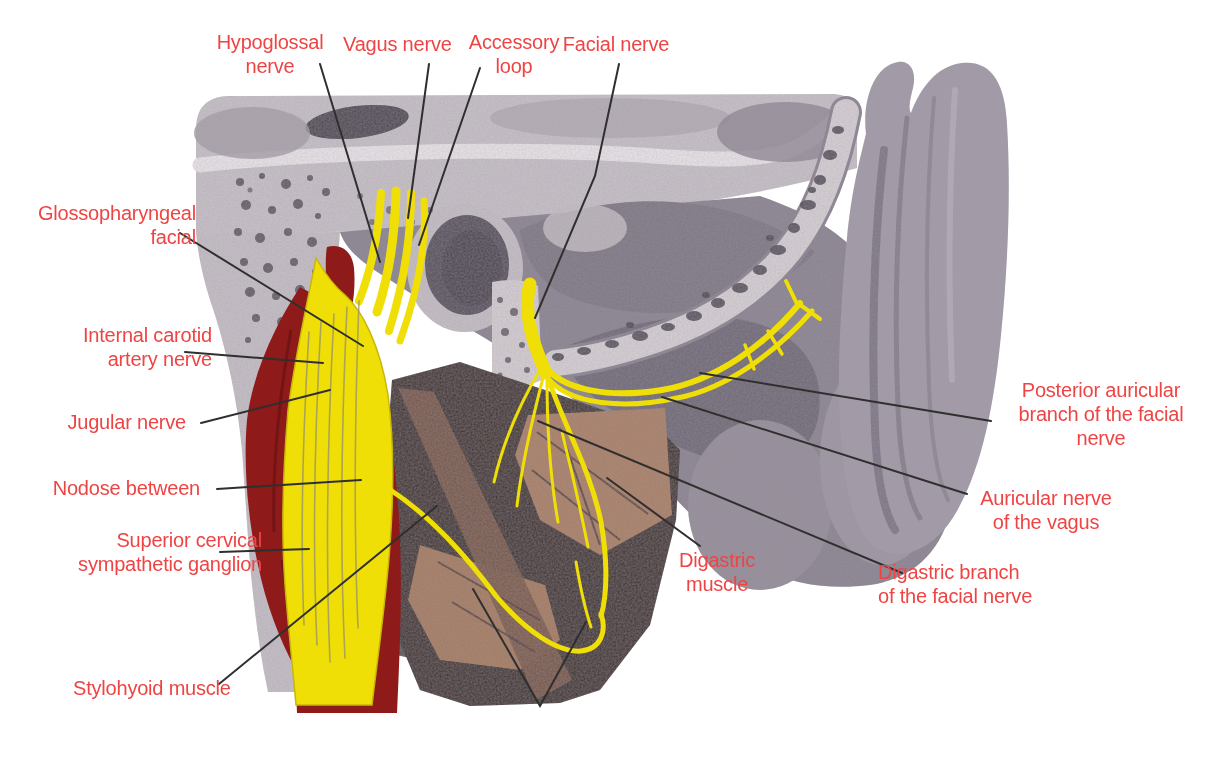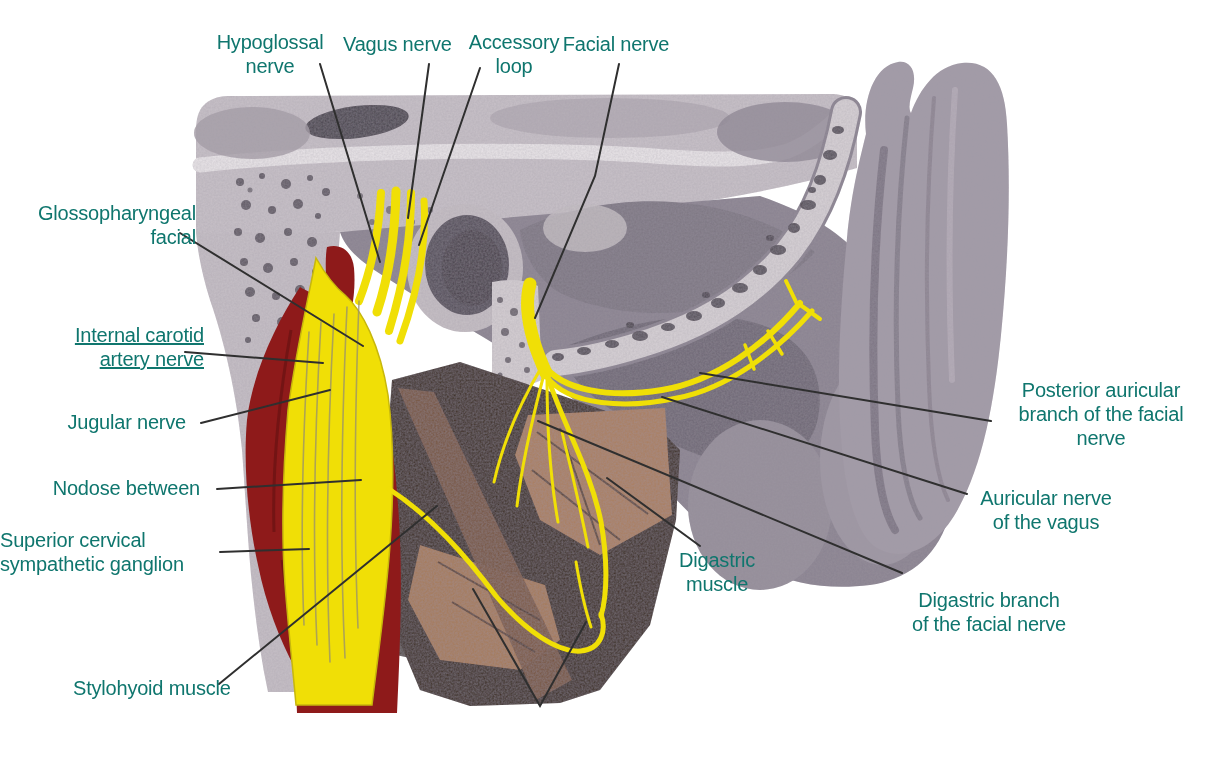--- a/index.html
+++ b/index.html
@@ -1,19 +1,19 @@
 <!DOCTYPE html>
 <html><head>
 <meta charset="utf-8">
 <style>
   html,body{margin:0;padding:0;background:#ffffff;}
   #stage{position:relative;width:1208px;height:768px;background:#ffffff;overflow:hidden;
          font-family:"Liberation Sans",sans-serif;}
   #art{position:absolute;left:0;top:0;}
-  .label{position:absolute;font-size:20px;line-height:1.2;color:#0f766e;
+  .label{position:absolute;font-size:20px;line-height:1.2;color:#ef4444;
          white-space:pre-line;letter-spacing:-0.2px;}
 </style>
 </head>
 <body>
 
 <div id="stage">
 
 <svg id="art" width="1208" height="768" viewBox="0 0 1208 768">
   <defs>
     <filter id="grain" x="-5%" y="-5%" width="110%" height="110%">
@@ -231,30 +231,30 @@
 </svg>
 
 <div class="label" style="left:190px;top:30px;width:160px;text-align:center;">Hypoglossal
 nerve</div>
 <div class="label" style="left:343px;top:32px;width:112px;text-align:left;">Vagus nerve</div>
 <div class="label" style="left:453px;top:30px;width:122px;text-align:center;">Accessory
 loop</div>
 <div class="label" style="left:556px;top:32px;width:120px;text-align:center;">Facial nerve</div>
 <div class="label" style="left:4px;top:201px;width:192px;text-align:right;">Glossopharyngeal
 facial</div>
-<div class="label" style="left:12px;top:323px;width:192px;text-align:right;text-decoration:underline;">Internal carotid
+<div class="label" style="left:20px;top:323px;width:192px;text-align:right;">Internal carotid
 artery nerve</div>
 <div class="label" style="left:4px;top:410px;width:182px;text-align:right;">Jugular nerve</div>
 <div class="label" style="left:4px;top:476px;width:196px;text-align:right;">Nodose between</div>
-<div class="label" style="left:0;top:528px;width:250px;text-align:left;">Superior cervical
+<div class="label" style="left:12px;top:528px;width:250px;text-align:right;">Superior cervical
 sympathetic ganglion</div>
 <div class="label" style="left:73px;top:676px;width:200px;text-align:left;">Stylohyoid muscle</div>
 <div class="label" style="left:658px;top:548px;width:118px;text-align:center;">Digastric
 muscle</div>
 <div class="label" style="left:996px;top:378px;width:210px;text-align:center;">Posterior auricular
 branch of the facial
 nerve</div>
 <div class="label" style="left:946px;top:486px;width:200px;text-align:center;">Auricular nerve
 of the vagus</div>
-<div class="label" style="left:878px;top:560px;width:222px;text-align:center;margin-top:28px;">Digastric branch
+<div class="label" style="left:878px;top:560px;width:222px;text-align:left;">Digastric branch
 of the facial nerve</div>
 
 </div>
 
 </body></html>

